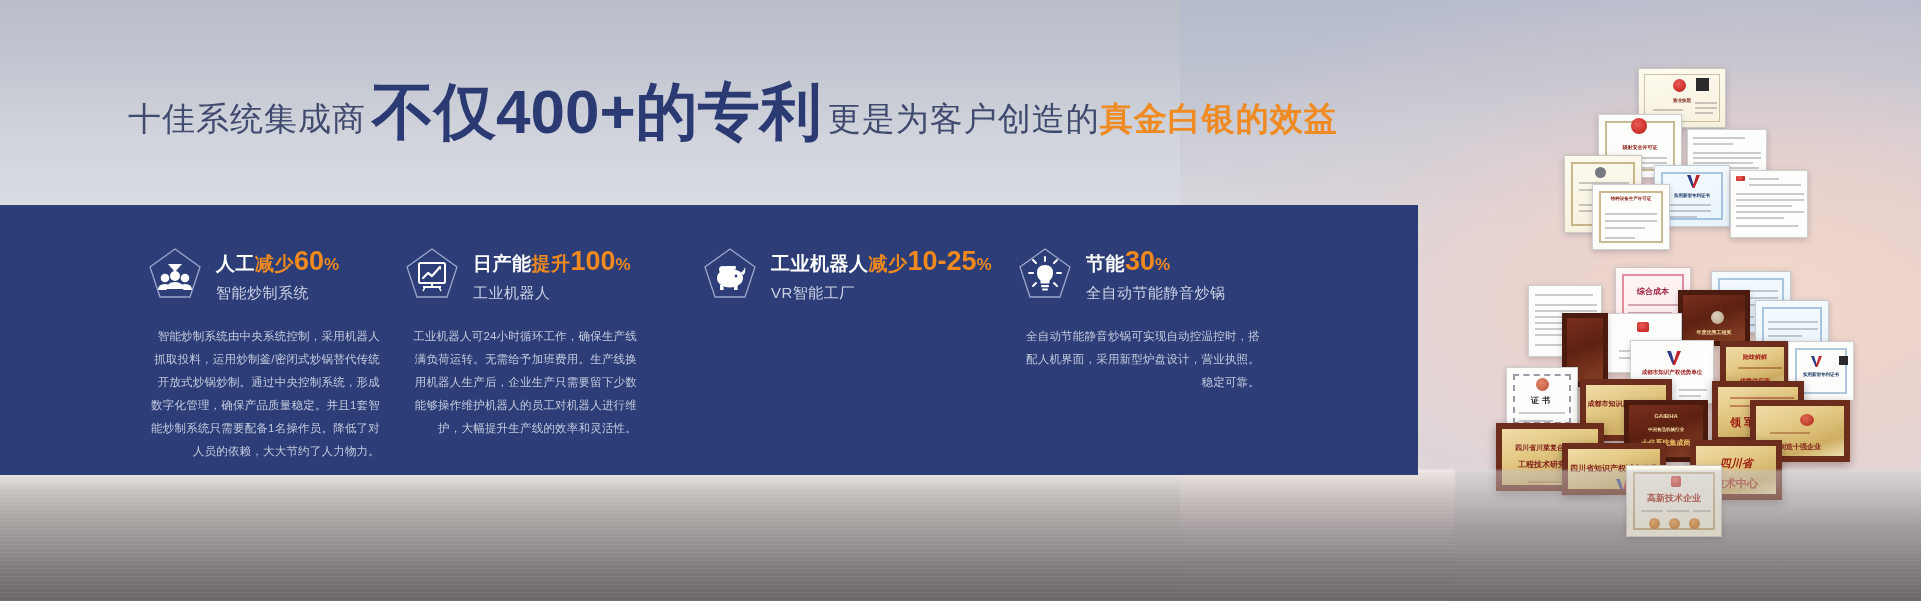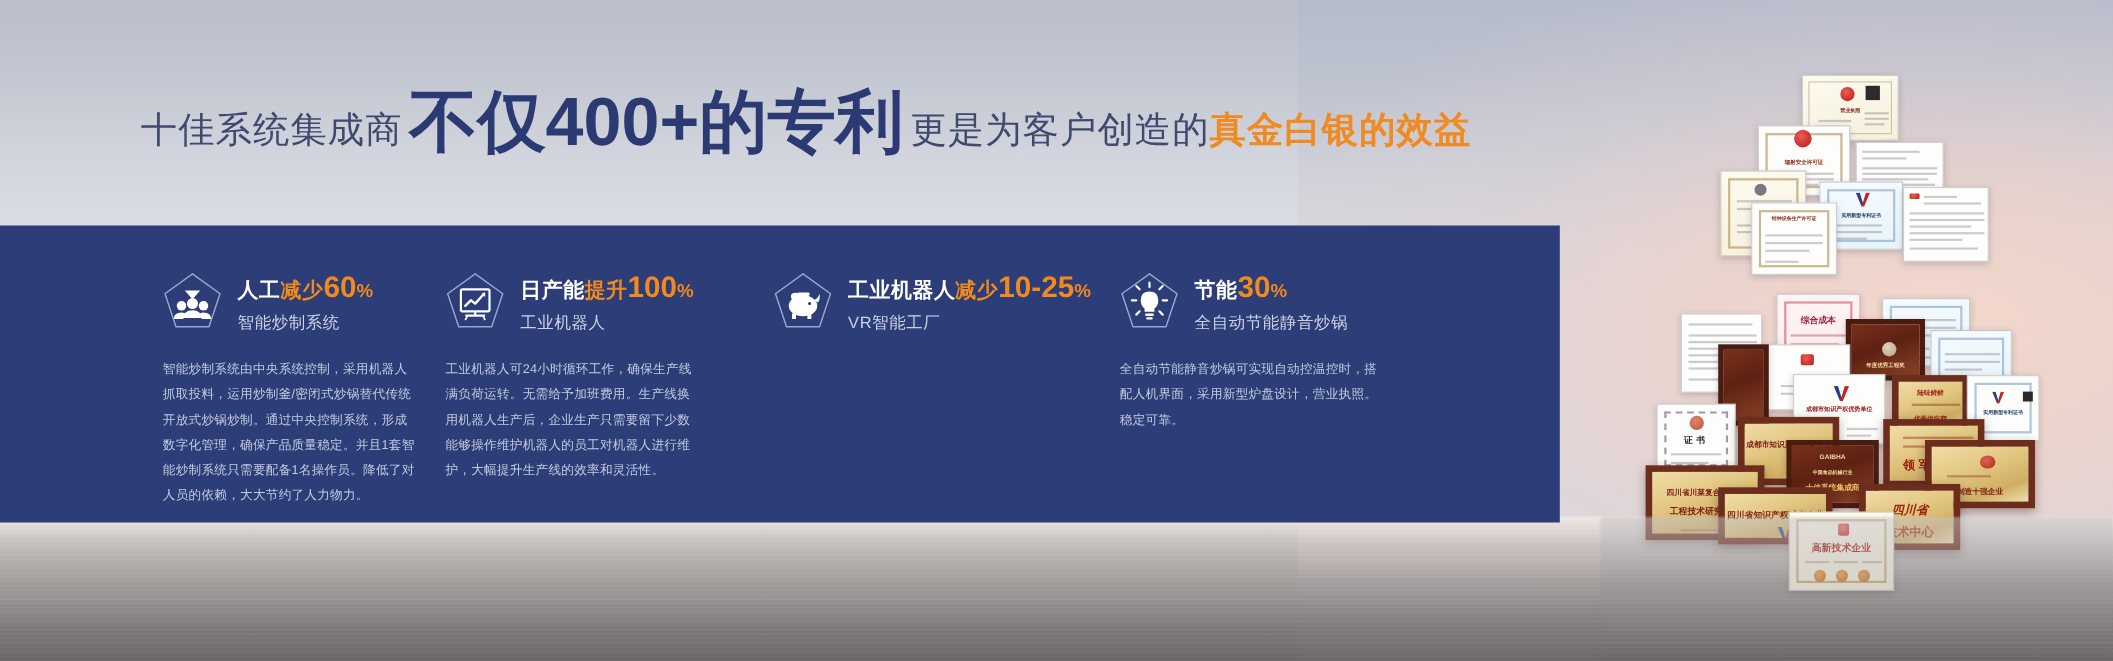--- a/index.html
+++ b/index.html
@@ -122,21 +122,21 @@
     color:#f08a1f; font-size:27px; font-weight:bold; letter-spacing:0;
   }
   .feat-title .hl-orange { color:#f08a1f; }
   .feat-title .pct { color:#f08a1f; font-size:17px; font-weight:bold; }
   .feat-sub {
     font-size:15px; color:#ccd2e4; margin-top:7px; letter-spacing:.5px;
     white-space:nowrap;
   }
   .feat-body {
     margin-top:22px; font-size:11.5px; line-height:2.0;
-    color:#c3cade; letter-spacing:.2px;
+    color:#c3cade; letter-spacing:.2px;text-align:right;
   }
   .feature.f1 .feat-body { width:232px; }
   .feature.f2 .feat-body { width:232px; }
   .feature.f3 .feat-body { width:240px; }
   .feature.f4 .feat-body { width:242px; }
 
   
   .certs { position:absolute; left:1440px; top:45px; width:481px; height:440px; }
   .cert {
     position:absolute;

